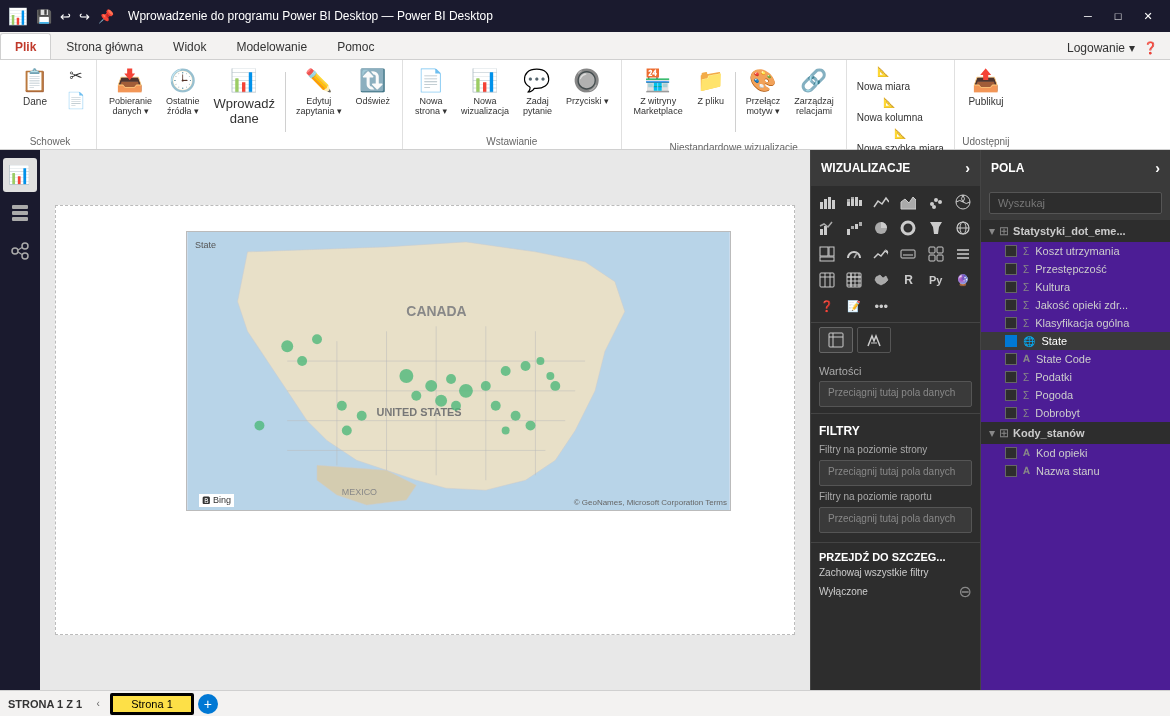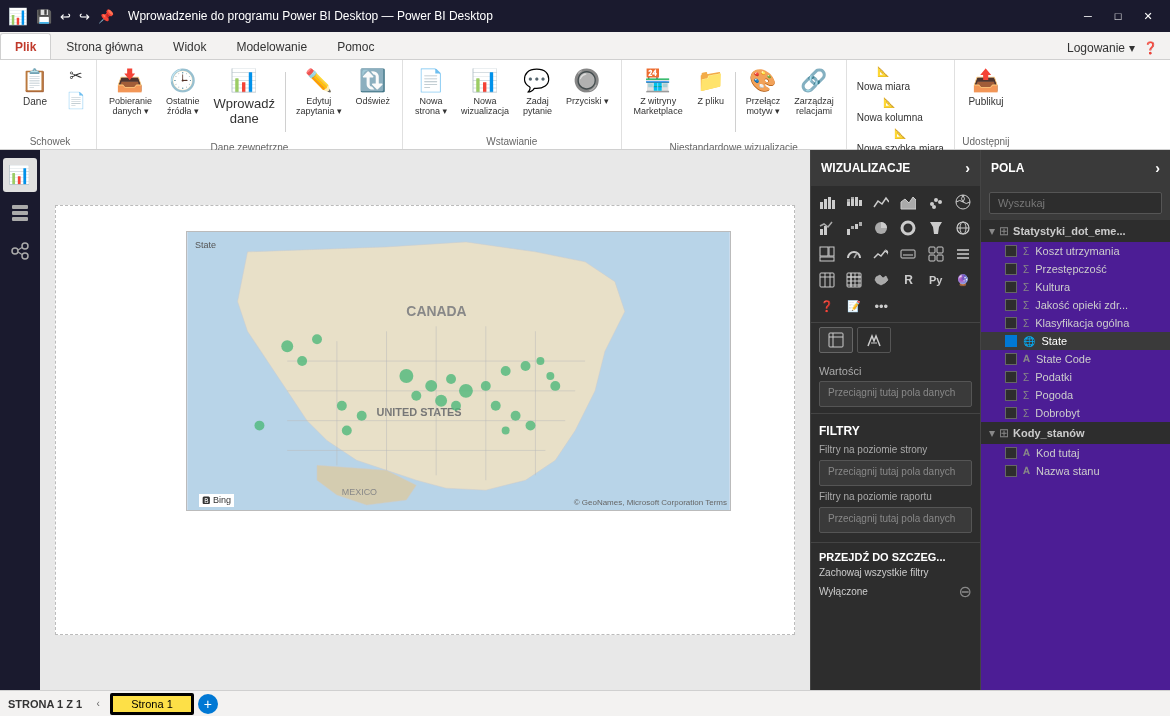--- a/index.html
+++ b/index.html
@@ -480,21 +480,20 @@
       <div class="ribbon-separator"></div>
       <div class="ribbon-btn">
         <span class="icon">✏️</span>
         <span style="font-size:9px;">Edytuj<br>zapytania ▾</span>
       </div>
       <div class="ribbon-btn">
         <span class="icon">🔃</span>
         <span style="font-size:9px;">Odśwież</span>
       </div>
     </div>
-    <div class="ribbon-label">Dane zewnętrzne</div>
   </div>
 
   <div class="ribbon-group">
     <div class="ribbon-items">
       <div class="ribbon-btn">
         <span class="icon">📄</span>
         <span style="font-size:9px;">Nowa<br>strona ▾</span>
       </div>
       <div class="ribbon-btn">
         <span class="icon">📊</span>
@@ -953,21 +952,21 @@
 
         <div class="field-table-group">
           <div class="field-table-header">
             <span class="field-table-icon">▾</span>
             <span style="font-size:12px;color:#888;">⊞</span>
             <span class="field-table-name">Kody_stanów</span>
           </div>
           <div class="field-item">
             <span class="field-checkbox"></span>
             <span class="field-type-icon" style="color:#888;">𝐀</span>
-            <span class="field-name">Kod tutaj</span>
+            <span class="field-name">Kod opieki</span>
           </div>
           <div class="field-item">
             <span class="field-checkbox"></span>
             <span class="field-type-icon" style="color:#888;">𝐀</span>
             <span class="field-name">Nazwa stanu</span>
           </div>
         </div>
 
       </div>
     </div>

